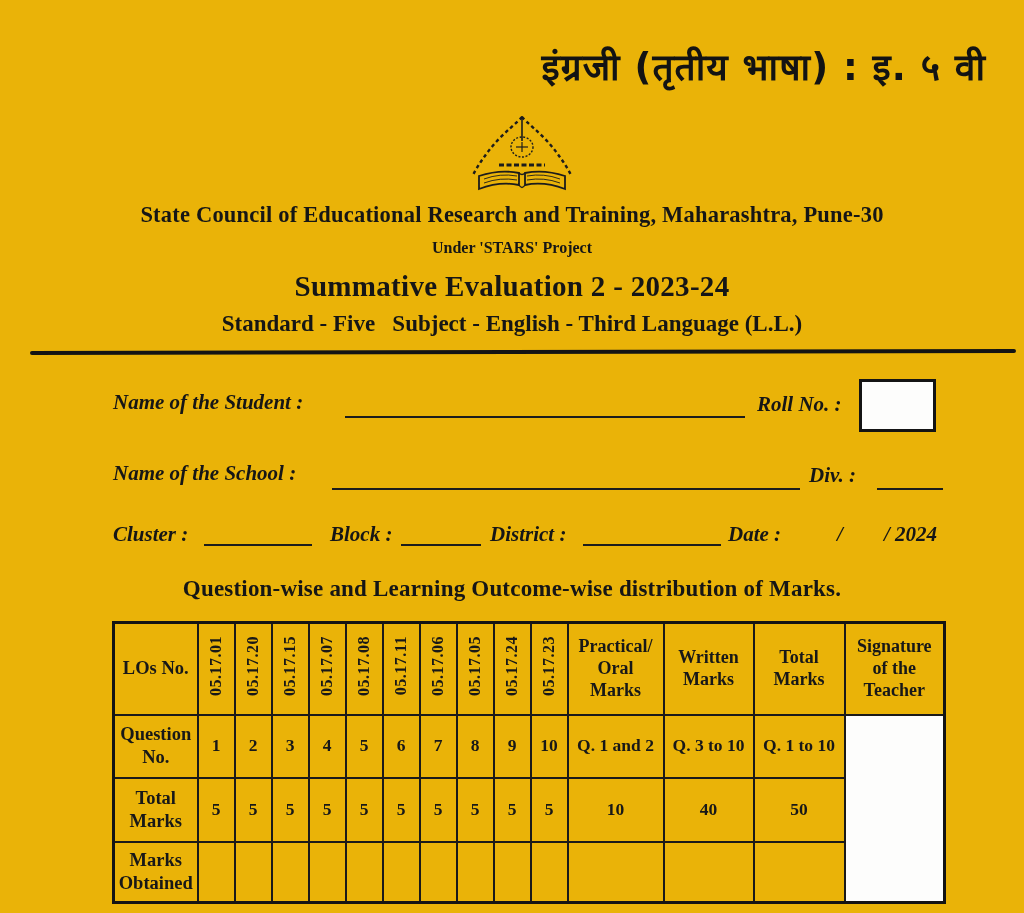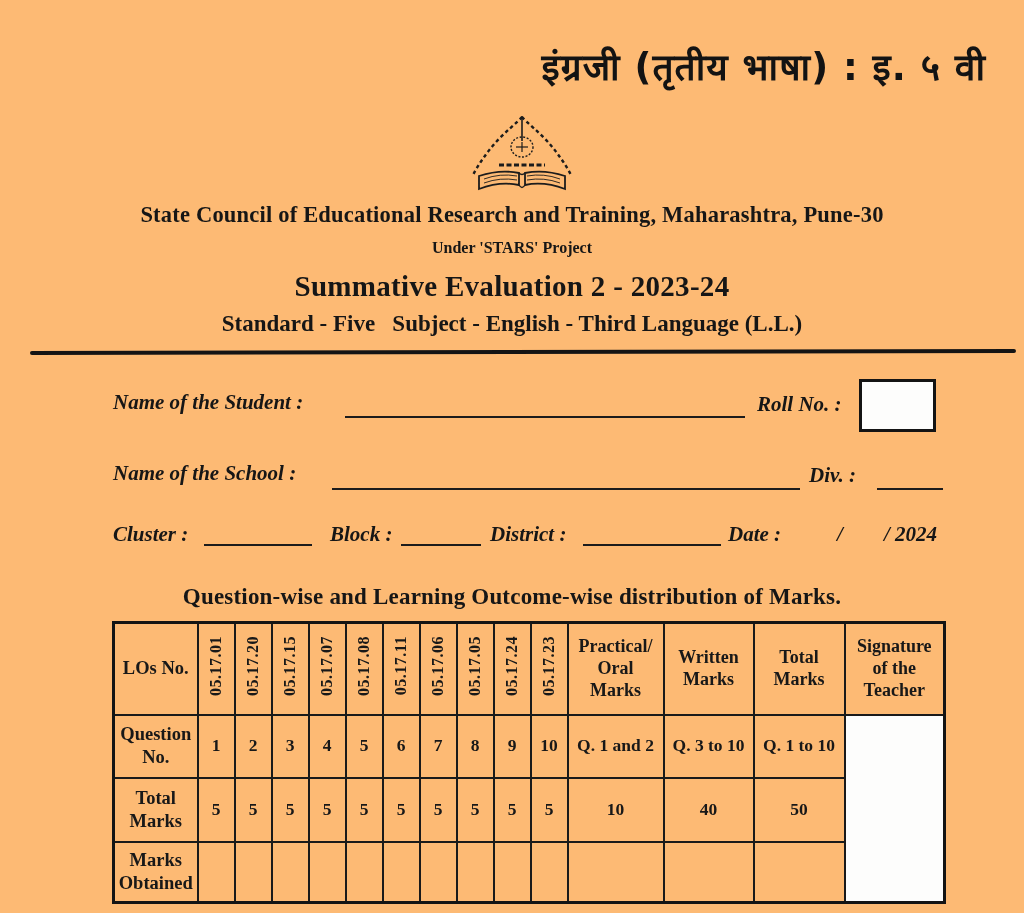--- a/index.html
+++ b/index.html
@@ -1,21 +1,21 @@
 <!DOCTYPE html>
 <html><head>
 <meta charset="utf-8">
 <style>
   * { margin:0; padding:0; box-sizing:border-box; }
   html,body { background:#e8e8e8; }
   .sheet {
     position:relative;
     width:1024px; height:913px;
     margin:0 auto;
-    background:#fdba74;
+    background:#eab308;
     color:#161616;
     font-family:"Liberation Serif", serif;
     overflow:hidden;
   }
   .abs { position:absolute; }
 
   
   .lang-title {
     top:40px; right:38px;
     font-family:"DejaVu Sans", sans-serif;
@@ -40,21 +40,21 @@
 
   
   .flabel { font-size:21px; font-weight:700; white-space:nowrap;font-style:italic; }
   .fline  { border-bottom:2px solid #1c1c1c; height:2px; }
   .rollbox {
     top:379px; left:859px; width:77px; height:53px;
     border:3px solid #141414; background:#fdfdfc;
   }
 
   
-  .table-title { top:576px; font-size:23px; letter-spacing:0.2px;margin-top:8px; }
+  .table-title { top:576px; font-size:23px; letter-spacing:0.2px; }
 
   
   table.marks {
     position:absolute; left:112px; top:621px;
     border-collapse:collapse; table-layout:fixed;
     width:831px;
     font-family:"Liberation Serif", serif;
   }
   table.marks td {
     border:2px solid #1a1a1a;

